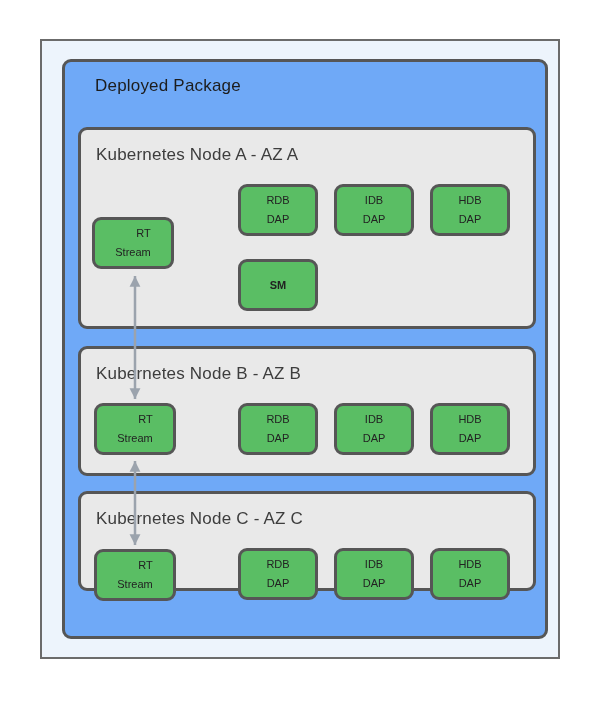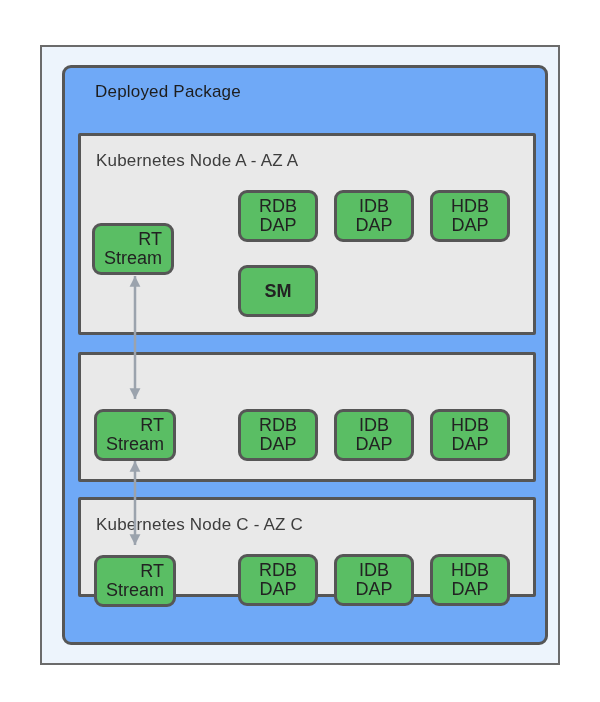--- a/index.html
+++ b/index.html
@@ -2,55 +2,55 @@
 <html style="--page-bg: #ffffff; --outer-fill: #edf4fc; --outer-border: #6b6b6b; --package-fill: #6fa9f7; --node-fill: #e9e9e9; --component-fill: #5abe64; --shape-border: #565656; --arrow: #9ba3ad; --text: #333333;"><head>
 <meta charset="utf-8">
 <style>
   html,body{margin:0;padding:0;background:#ffffff;}
   .canvas{
     position:relative;width:600px;height:702px;background:#ffffff;overflow:hidden;
     font-family:"Liberation Sans","DejaVu Sans",sans-serif;
     color:var(--text,#333333);
   }
   .outer{
-    position:absolute;left:40px;top:45px;width:520px;height:620px;
+    position:absolute;left:40px;top:39px;width:520px;height:620px;
     background:var(--outer-fill,#edf4fc);
     border:2px solid var(--outer-border,#6b6b6b);
     box-sizing:border-box;
   }
   .package{
     position:absolute;left:20px;top:18px;width:486px;height:580px;
     background:var(--package-fill,#6fa9f7);
     border:3px solid var(--shape-border,#565656);
     border-radius:9px;box-sizing:border-box;
   }
   .package-title{
     position:absolute;left:30px;top:14px;
     font-size:17px;color:#1d1d1d;letter-spacing:0.2px;
   }
   .node{
     position:absolute;left:13px;width:458px;
     background:var(--node-fill,#e9e9e9);
     border:3px solid var(--shape-border,#565656);
-    border-radius:2px;box-sizing:border-box;
+    border-radius:9px;box-sizing:border-box;
   }
   .node-a{top:65px;height:202px;}
   .node-b{top:284px;height:130px;}
   .node-c{top:429px;height:100px;}
   .node-title{
     position:absolute;left:15px;top:15px;
     font-size:17px;color:#3d3d3d;letter-spacing:0.2px;
   }
   .comp{
     position:absolute;width:80px;height:52px;box-sizing:border-box;
     background:var(--component-fill,#5abe64);
     border:3px solid var(--shape-border,#565656);
     border-radius:9px;
     display:flex;align-items:center;justify-content:center;
-    text-align:center;font-size:18px;line-height:19px;color:#222222;
+    text-align:center;font-size:11px;line-height:19px;color:#222222;
     white-space:pre-line;
   }
   .comp.rt{width:82px;text-align:right;}
   .arrows{position:absolute;left:0;top:0;pointer-events:none;}
   .arrows line{stroke:var(--arrow,#9ba3ad);stroke-width:2.5px;}
   .arrows path{fill:var(--arrow,#9ba3ad);}
 </style>
 </head>
 <body>
 
@@ -66,20 +66,21 @@
         <div class="comp" style="left:157px;top:54px;">RDB
 DAP</div>
         <div class="comp" style="left:253px;top:54px;">IDB
 DAP</div>
         <div class="comp" style="left:349px;top:54px;">HDB
 DAP</div>
         <div class="comp" style="left:157px;top:129px;font-weight:bold;">SM</div>
       </div>
 
       <div class="node node-b">
+        <div class="node-title">Kubernetes Node B - AZ B</div>
         <div class="comp rt" style="left:13px;top:54px;">RT
 Stream</div>
         <div class="comp" style="left:157px;top:54px;">RDB
 DAP</div>
         <div class="comp" style="left:253px;top:54px;">IDB
 DAP</div>
         <div class="comp" style="left:349px;top:54px;">HDB
 DAP</div>
       </div>
 

